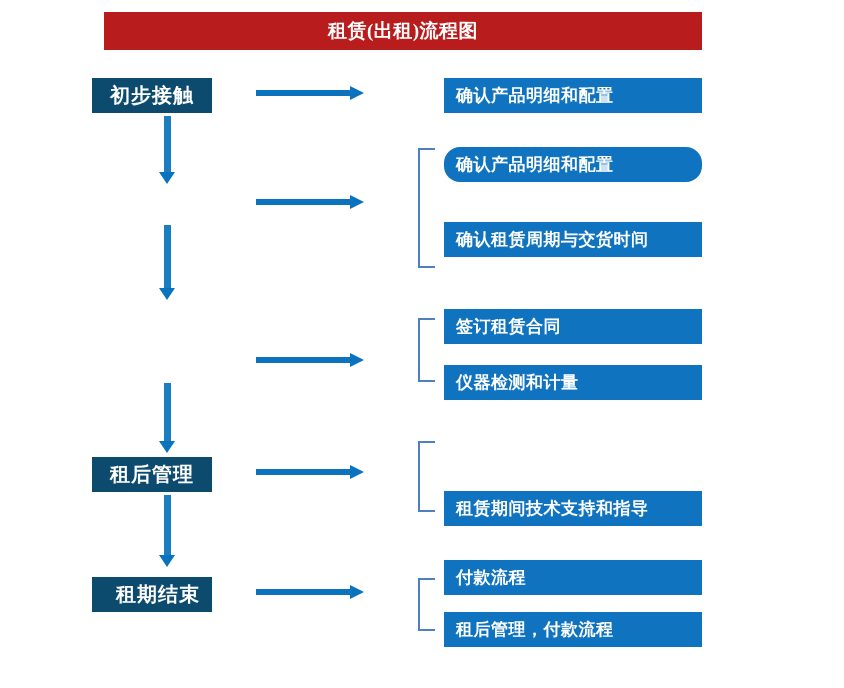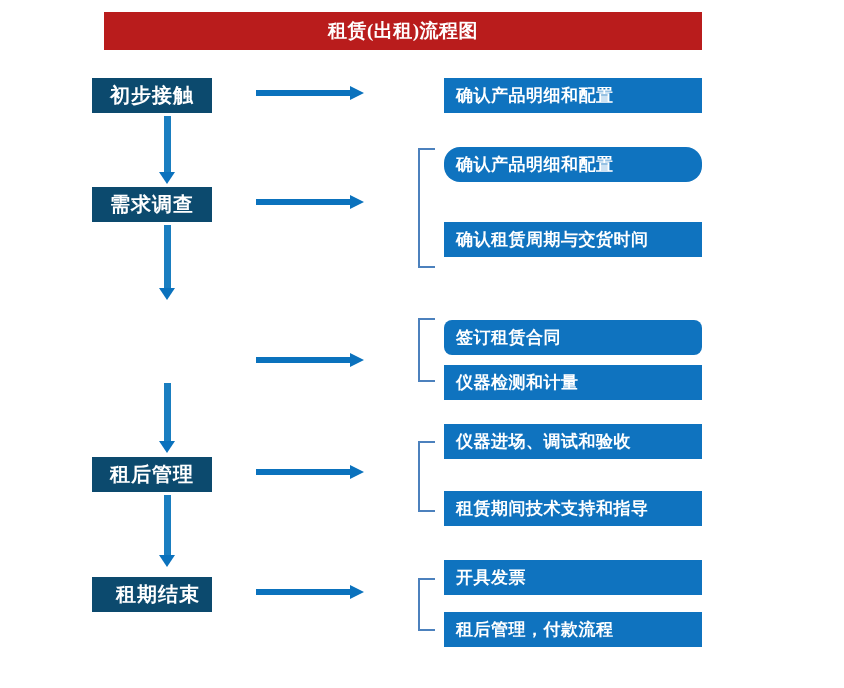--- a/index.html
+++ b/index.html
@@ -147,21 +147,20 @@
     <div class="head"></div>
   </div>
 
   <div class="v-arrow" style="top:116px; height:68px;">
     <div class="shaft" style="height:56px;"></div>
     <div class="head"></div>
   </div>
 
   <div class="detail-box" style="top:78px;">确认产品明细和配置</div>
 
-  <div class="stage-box" style="top:187px;">需求调查</div>
 
   <div class="h-arrow" style="top:193px;">
     <div class="shaft"></div>
     <div class="head"></div>
   </div>
 
   <div class="v-arrow" style="top:225px; height:75px;">
     <div class="shaft" style="height:63px;"></div>
     <div class="head"></div>
   </div>
@@ -177,45 +176,44 @@
     <div class="head"></div>
   </div>
 
   <div class="v-arrow" style="top:383px; height:70px;">
     <div class="shaft" style="height:58px;"></div>
     <div class="head"></div>
   </div>
 
   <div class="group-bracket" style="top:318px; height:64px;"></div>
 
-  <div class="detail-box" style="top:320px;border-radius:8px;">签订租赁合同</div>
+  <div class="detail-box" style="top:309px;">签订租赁合同</div>
   <div class="detail-box" style="top:365px;">仪器检测和计量</div>
 
   <div class="stage-box" style="top:457px;">租后管理</div>
 
   <div class="h-arrow" style="top:463px;">
     <div class="shaft"></div>
     <div class="head"></div>
   </div>
 
   <div class="v-arrow" style="top:495px; height:72px;">
     <div class="shaft" style="height:60px;"></div>
     <div class="head"></div>
   </div>
 
   <div class="group-bracket" style="top:441px; height:71px;"></div>
 
-  <div class="detail-box" style="top:424px;">仪器进场、调试和验收</div>
   <div class="detail-box" style="top:491px;">租赁期间技术支持和指导</div>
 
   <div class="stage-box" style="top:577px;padding-left:12px;">租期结束</div>
 
   <div class="h-arrow" style="top:583px;">
     <div class="shaft"></div>
     <div class="head"></div>
   </div>
 
   <div class="group-bracket" style="top:578px; height:53px;"></div>
 
-  <div class="detail-box" style="top:560px;">开具发票</div>
+  <div class="detail-box" style="top:560px;">付款流程</div>
   <div class="detail-box" style="top:612px;">租后管理，付款流程</div>
 
 </div>
 
 </body></html>

